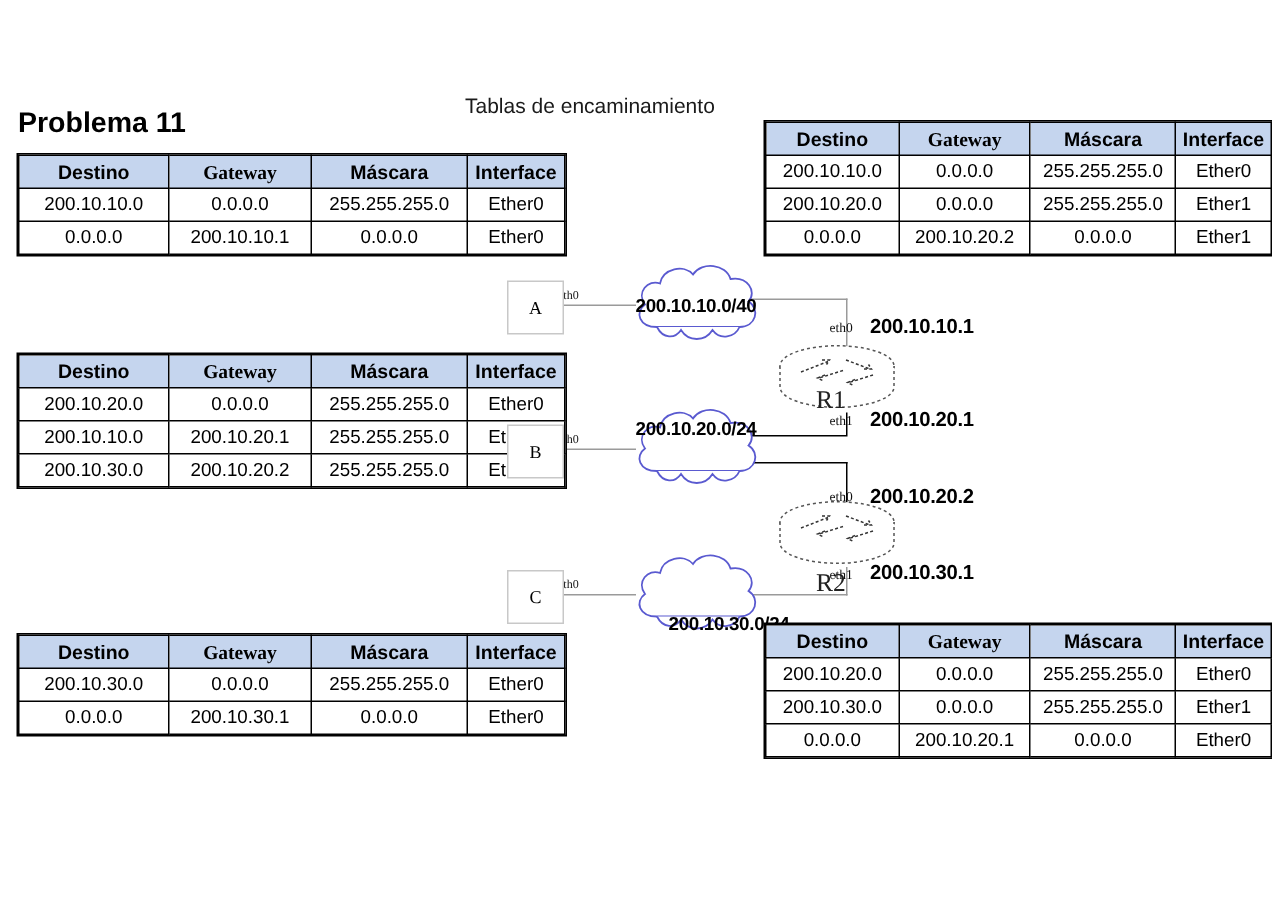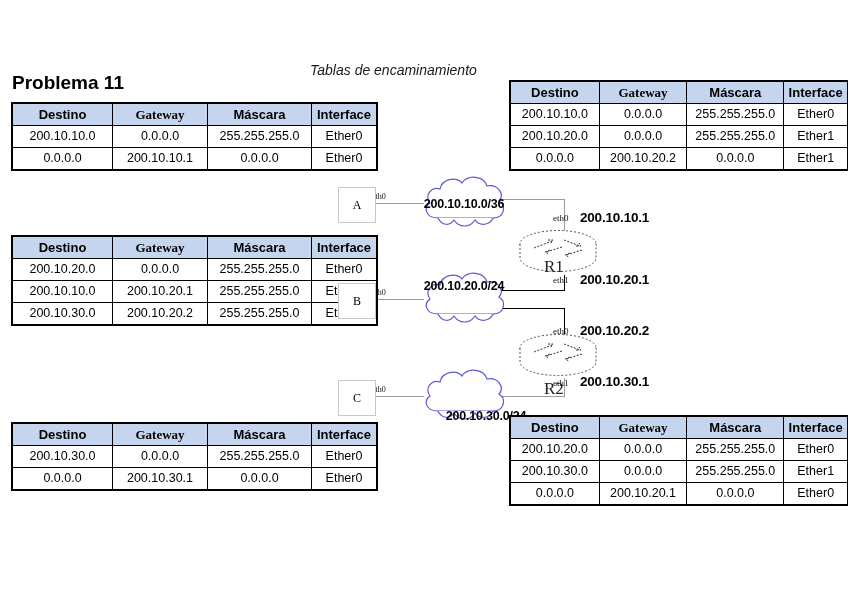--- a/index.html
+++ b/index.html
@@ -154,21 +154,21 @@
     white-space: nowrap;
   }
 </style>
 </head>
 <body>
 
 <div id="canvas">
 
   <div class="problem-title" style="left:12px; top:72px;">Problema 11</div>
 
-  <div class="diagram-title" style="left:310px; top:62px;font-style:italic;">Tablas de encaminamiento</div>
+  <div class="diagram-title" style="left:310px; top:62px;">Tablas de encaminamiento</div>
 
   <div class="hline" style="left:374px; top:203px; width:50px;"></div>
 
   <div class="hline" style="left:497px; top:199px; width:68px;"></div>
   <div class="vline" style="left:564px; top:199px; height:35px;"></div>
 
   <div class="hline" style="left:374px; top:299px; width:50px;"></div>
 
   <div class="vline dark" style="left:564px; top:275px; height:15px;"></div>
   <div class="hline dark" style="left:497px; top:290px; width:68px;"></div>
@@ -181,21 +181,21 @@
   <div class="vline" style="left:564px; top:378px; height:19px;"></div>
   <div class="hline" style="left:497px; top:396px; width:68px;"></div>
 
   <div class="cloud" style="left:418px; top:170px;">
     <svg width="92" height="70" viewBox="0 0 92 70">
       <path d="M20 48 C8 48 5 38 12 33 C6 25 14 16 22 19 C24 9 38 6 44 13
                C50 4 66 6 69 16 C80 14 87 24 81 31 C89 36 86 48 75 48 Z" fill="#ffffff" stroke="#5a5ad0" stroke-width="1.2"></path>
       <path d="M20 48 C24 56 32 56 36 50 C41 58 52 58 57 50 C62 57 72 55 75 48" fill="#ffffff" stroke="#5a5ad0" stroke-width="1.2"></path>
     </svg>
   </div>
-  <div class="cloud-label" style="left:418px; top:197px; width:92px;">200.10.10.0/36</div>
+  <div class="cloud-label" style="left:418px; top:197px; width:92px;">200.10.10.0/40</div>
 
   <div class="cloud" style="left:418px; top:266px;">
     <svg width="92" height="70" viewBox="0 0 92 70">
       <path d="M20 48 C8 48 5 38 12 33 C6 25 14 16 22 19 C24 9 38 6 44 13
                C50 4 66 6 69 16 C80 14 87 24 81 31 C89 36 86 48 75 48 Z" fill="#ffffff" stroke="#5a5ad0" stroke-width="1.2"></path>
       <path d="M20 48 C24 56 32 56 36 50 C41 58 52 58 57 50 C62 57 72 55 75 48" fill="#ffffff" stroke="#5a5ad0" stroke-width="1.2"></path>
     </svg>
   </div>
   <div class="cloud-label" style="left:418px; top:279px; width:92px;">200.10.20.0/24</div>
 

